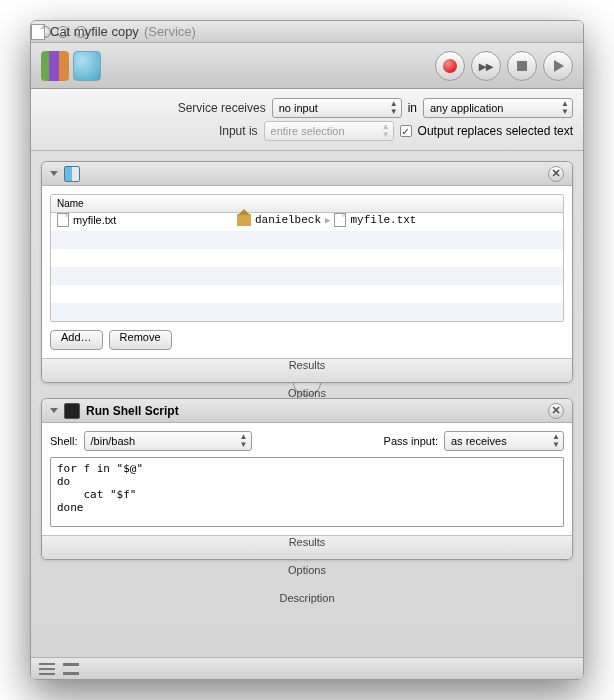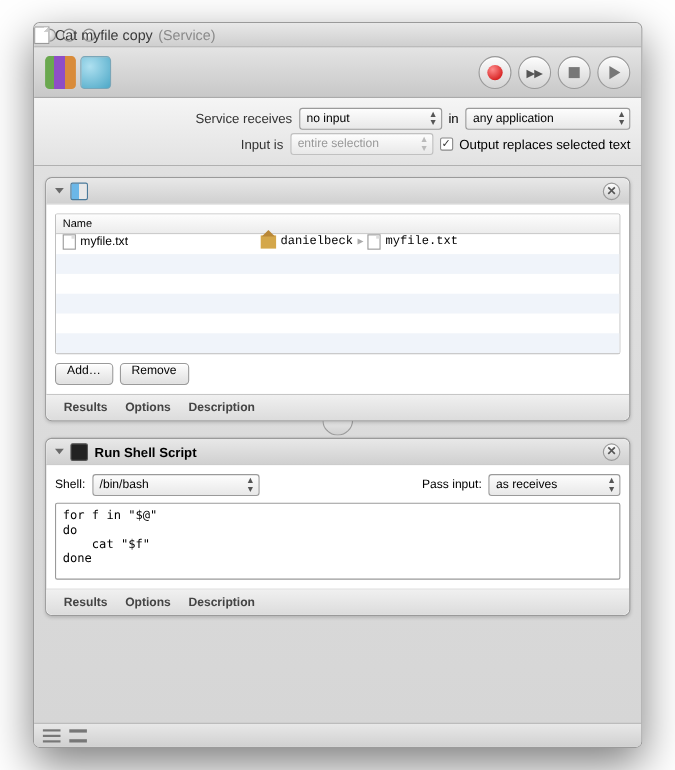--- a/index.html
+++ b/index.html
@@ -51,21 +51,21 @@
 .td { padding: 0 6px; display: flex; align-items: center; gap: 4px; }
 .td:first-child { width: 180px; }
 .td:last-child { flex: 1; font-family: Liberation Mono, monospace; }
 .file-icon { width: 12px; height: 14px; background: #fff; border: 1px solid #999; position: relative; }
 .file-icon:before { content: ''; position: absolute; top: 0; right: 0; width: 3px; height: 3px; background: #ddd; }
 .home-icon { width: 14px; height: 12px; background: #d4a74a; position: relative; }
 .home-icon:before { content: ''; position: absolute; top: -5px; left: 1px; width: 0; height: 0; border-bottom: 6px solid #b98838; border-left: 6px solid transparent; border-right: 6px solid transparent; }
 .path-sep { color: #aaa; font-size: 9px; }
 .btn-row { display: flex; gap: 6px; margin-top: 8px; }
 .aqua-btn { height: 20px; padding: 0 10px; background: linear-gradient(#fdfdfd, #e0e0e0); border: 1px solid #9a9a9a; border-radius: 4px; font-size: 11px; display: flex; align-items: flex-start; box-shadow: inset 0 1px 0 #fff; }
-.action-footer { background: linear-gradient(#f0f0f0, #dcdcdc); border-top: 1px solid #c0c0c0; border-radius: 0 0 6px 6px; height: 24px; display: flex; align-items: center; gap: 16px; padding: 0 16px; font-size: 11px; font-weight: bold; color: #444; }
+.action-footer { background: linear-gradient(#f0f0f0, #dcdcdc); border-top: 1px solid #c0c0c0; border-radius: 0 0 6px 6px; height: 24px; display: flex; align-items: center; gap: 16px; padding: 0 16px; font-size: 11px; font-weight: normal; color: #444; flex-direction: column; }
 .connector { width: 28px; height: 14px; background: linear-gradient(#e8e8e8, #d0d0d0); border: 1px solid #9a9a9a; border-top: none; border-radius: 0 0 14px 14px; margin: -17px auto 2px auto; }
 .shell-row { display: flex; align-items: center; gap: 6px; margin-bottom: 6px; font-size: 11px; }
 .shell-row .popup { flex: 0 0 auto; }
 .shell-spacer { flex: 1; }
 .code-area { width: 100%; height: 70px; border: 1px solid #9a9a9a; border-radius: 2px; background: #fff; padding: 4px 6px; font-family: Monaco, monospace; font-size: 11px; white-space: pre; }
 .statusbar { height: 22px; background: linear-gradient(#e8e8e8, #d0d0d0); border-top: 1px solid #b0b0b0; display: flex; align-items: center; padding: 0 8px; gap: 8px; }
 .sb-icon { width: 16px; height: 12px; display: flex; flex-direction: column; justify-content: space-between; }
 .sb-icon span { height: 2px; background: #777; }
 .sb-icon.grid span { height: 3px; }
 </style>
@@ -196,21 +196,21 @@
     <div class="action">
       <div class="action-header">
         <span class="disc-tri"></span>
         <span class="terminal-icon"></span>
         <span>Run Shell Script</span>
         <span class="close-x">✕</span>
       </div>
       <div class="action-body">
         <div class="shell-row">
           <span>Shell:</span>
-          <div class="popup" style="width:152px">
+          <div class="popup" style="width:168px">
             <span>/bin/bash</span>
             <span class="arrows">
                   <span>▲</span>
                   <span>▼</span>
                 </span>
           </div>
           <div class="shell-spacer"></div>
           <span>Pass input:</span>
           <div class="popup" style="width:120px">
             <span>as receives</span>

